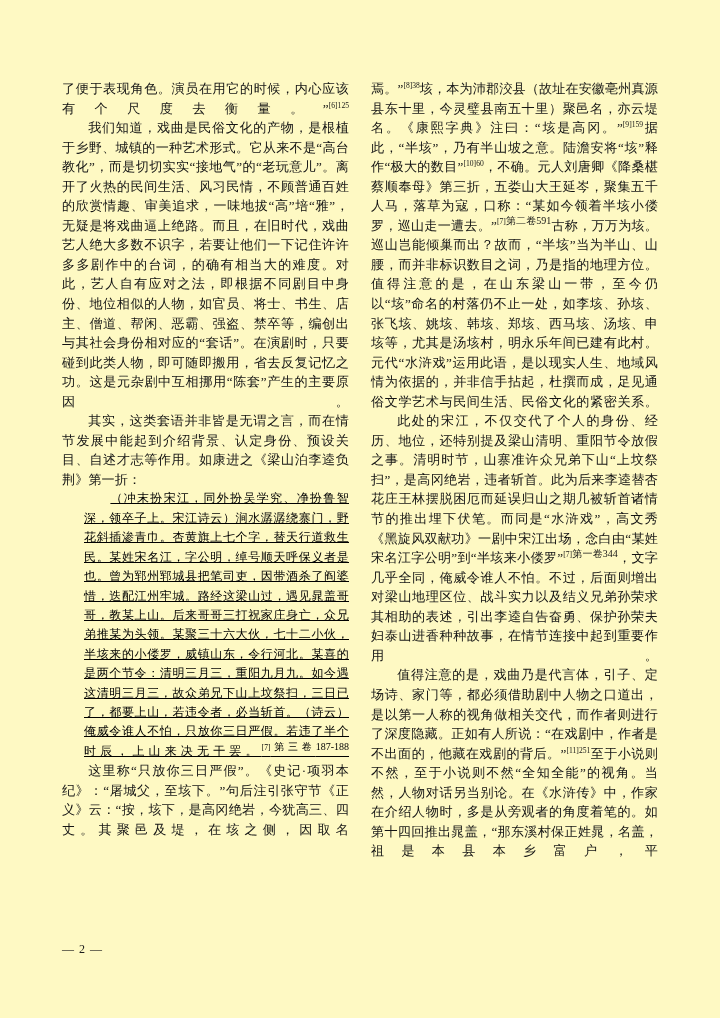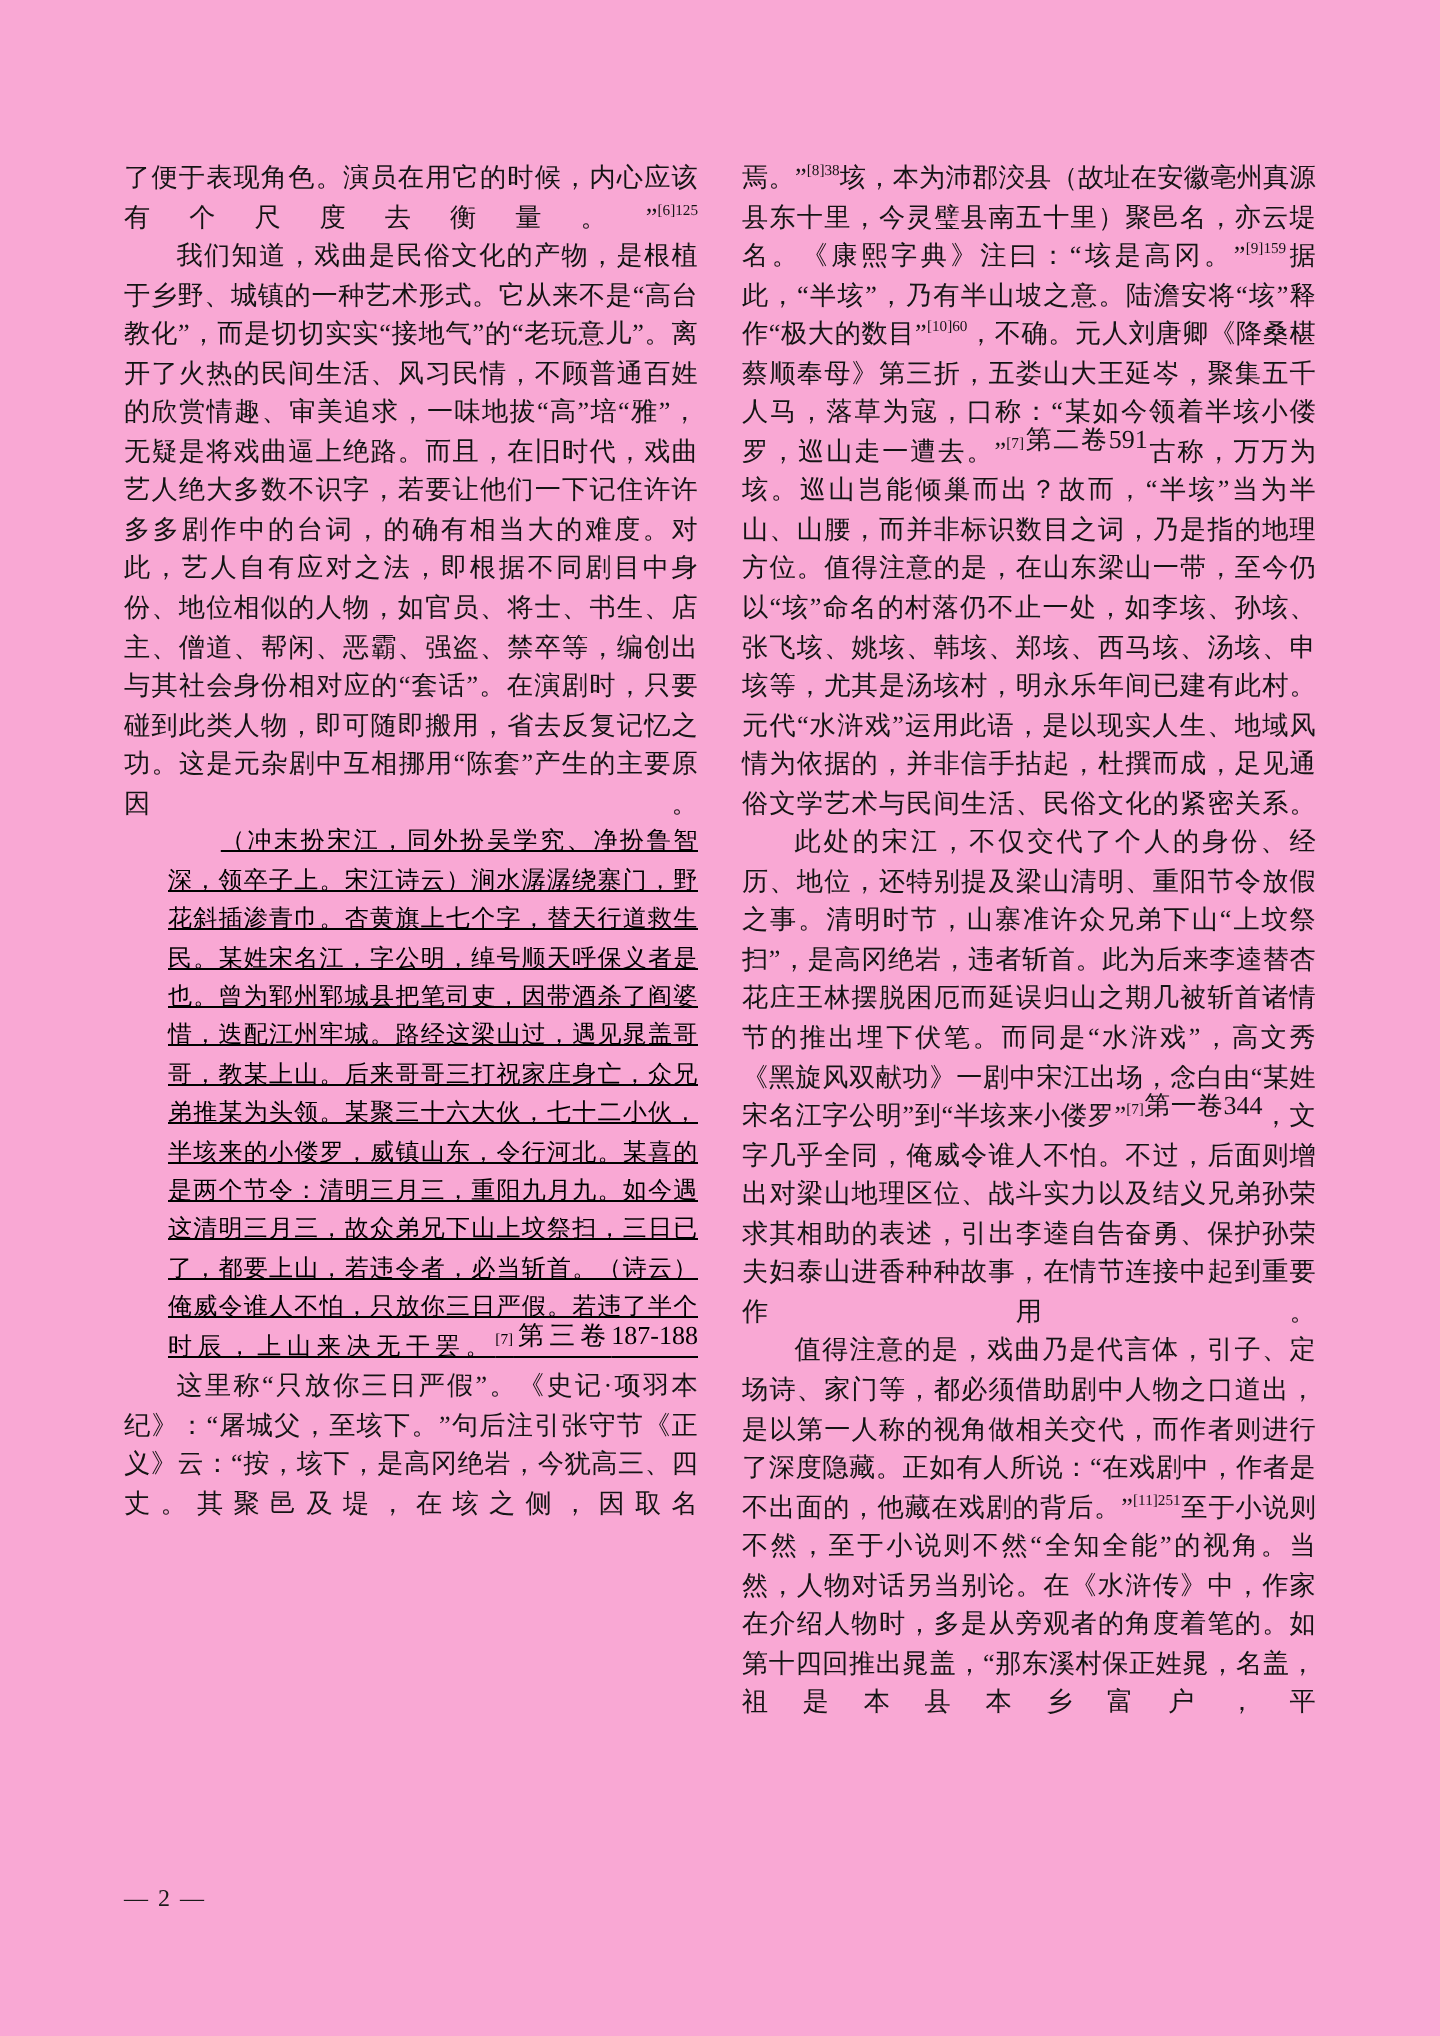--- a/index.html
+++ b/index.html
@@ -14,21 +14,21 @@
     font-family: "Liberation Serif", "DejaVu Serif", serif;
     color: #000000;
     overflow: hidden;
   }
 
   .page {
     position: absolute;
     left: 0; top: 0;
     width: 720px;
     height: 1018px;
-    background: #f9a8d4;
+    background: #fef9c3;
   }
 
   .columns {
     position: absolute;
     left: 62px;
     top: 79px;
     width: 596px;
     height: 860px;
     display: flex;
     justify-content: space-between;
@@ -74,21 +74,21 @@
   }
 
   sup.ref {
     font-size: 7.6px;
     vertical-align: super;
     line-height: 0;
     letter-spacing: 0;
     white-space: nowrap;
   }
   sup.ref .vol {
-    font-size: 13px;
+    font-size: 10px;
   }
 
   .folio {
     position: absolute;
     left: 62px;
     top: 942px;
     font-size: 12px;
     letter-spacing: 1px;
     color: #1a1a1a;
     font-family: "Liberation Serif", "DejaVu Serif", serif;
@@ -100,20 +100,21 @@
 <div class="page">
 
   <div class="columns">
 
     <div class="col">
 
       <p class="noindent"><span>了便于表现角色。演员在用它的时候，内心应该有个尺度去衡量。”</span><sup class="ref"><span>[6]</span><span>125</span></sup></p>
 
       <p class="indent"><span>我们知道，戏曲是民俗文化的产物，是根植于乡野、城镇的一种艺术形式。它从来不是“高台教化”，而是切切实实“接地气”的“老玩意儿”。离开了火热的民间生活、风习民情，不顾普通百姓的欣赏情趣、审美追求，一味地拔“高”培“雅”，无疑是将戏曲逼上绝路。而且，在旧时代，戏曲艺人绝大多数不识字，若要让他们一下记住许许多多剧作中的台词，的确有相当大的难度。对此，艺人自有应对之法，即根据不同剧目中身份、地位相似的人物，如官员、将士、书生、店主、僧道、帮闲、恶霸、强盗、禁卒等，编创出与其社会身份相对应的“套话”。在演剧时，只要碰到此类人物，即可随即搬用，省去反复记忆之功。这是元杂剧中互相挪用“陈套”产生的主要原因。</span></p>
 
+      <p class="indent lastnormal"><span>其实，这类套语并非皆是无谓之言，而在情节发展中能起到介绍背景、认定身份、预设关目、自述才志等作用。如康进之《梁山泊李逵负荆》第一折：</span></p>
 
       <div class="quote"><span>（冲末扮宋江，同外扮吴学究、净扮鲁智深，领卒子上。宋江诗云）涧水潺潺绕寨门，野花斜插渗青巾。杏黄旗上七个字，替天行道救生民。某姓宋名江，字公明，绰号顺天呼保义者是也。曾为郓州郓城县把笔司吏，因带酒杀了阎婆惜，迭配江州牢城。路经这梁山过，遇见晁盖哥哥，教某上山。后来哥哥三打祝家庄身亡，众兄弟推某为头领。某聚三十六大伙，七十二小伙，半垓来的小偻罗，威镇山东，令行河北。某喜的是两个节令：清明三月三，重阳九月九。如今遇这清明三月三，故众弟兄下山上坟祭扫，三日已了，都要上山，若违令者，必当斩首。（诗云）俺威令谁人不怕，只放你三日严假。若违了半个时辰，上山来决无干罢。</span><sup class="ref"><span>[7]</span><span class="vol">第三卷</span><span class="vol">187-188</span></sup></div>
 
       <p class="indent"><span>这里称“只放你三日严假”。《史记·项羽本纪》：“屠城父，至垓下。”句后注引张守节《正义》云：“按，垓下，是高冈绝岩，今犹高三、四丈。其聚邑及堤，在垓之侧，因取名</span></p>
 
     </div>
 
     <div class="col">
 
       <p class="noindent"><span>焉。”</span><sup class="ref"><span>[8]</span><span>38</span></sup><span>垓，本为沛郡洨县（故址在安徽亳州真源县东十里，今灵璧县南五十里）聚邑名，亦云堤名。《康熙字典》注曰：“垓是高冈。”</span><sup class="ref"><span>[9]</span><span>159</span></sup><span>据此，“半垓”，乃有半山坡之意。陆澹安将“垓”释作“极大的数目”</span><sup class="ref"><span>[10]</span><span>60</span></sup><span>，不确。元人刘唐卿《降桑椹蔡顺奉母》第三折，五娄山大王延岑，聚集五千人马，落草为寇，口称：“某如今领着半垓小偻罗，巡山走一遭去。”</span><sup class="ref"><span>[7]</span><span class="vol">第二卷</span><span class="vol">591</span></sup><span>古称，万万为垓。巡山岂能倾巢而出？故而，“半垓”当为半山、山腰，而并非标识数目之词，乃是指的地理方位。值得注意的是，在山东梁山一带，至今仍以“垓”命名的村落仍不止一处，如李垓、孙垓、张飞垓、姚垓、韩垓、郑垓、西马垓、汤垓、申垓等，尤其是汤垓村，明永乐年间已建有此村。元代“水浒戏”运用此语，是以现实人生、地域风情为依据的，并非信手拈起，杜撰而成，足见通俗文学艺术与民间生活、民俗文化的紧密关系。</span></p>

